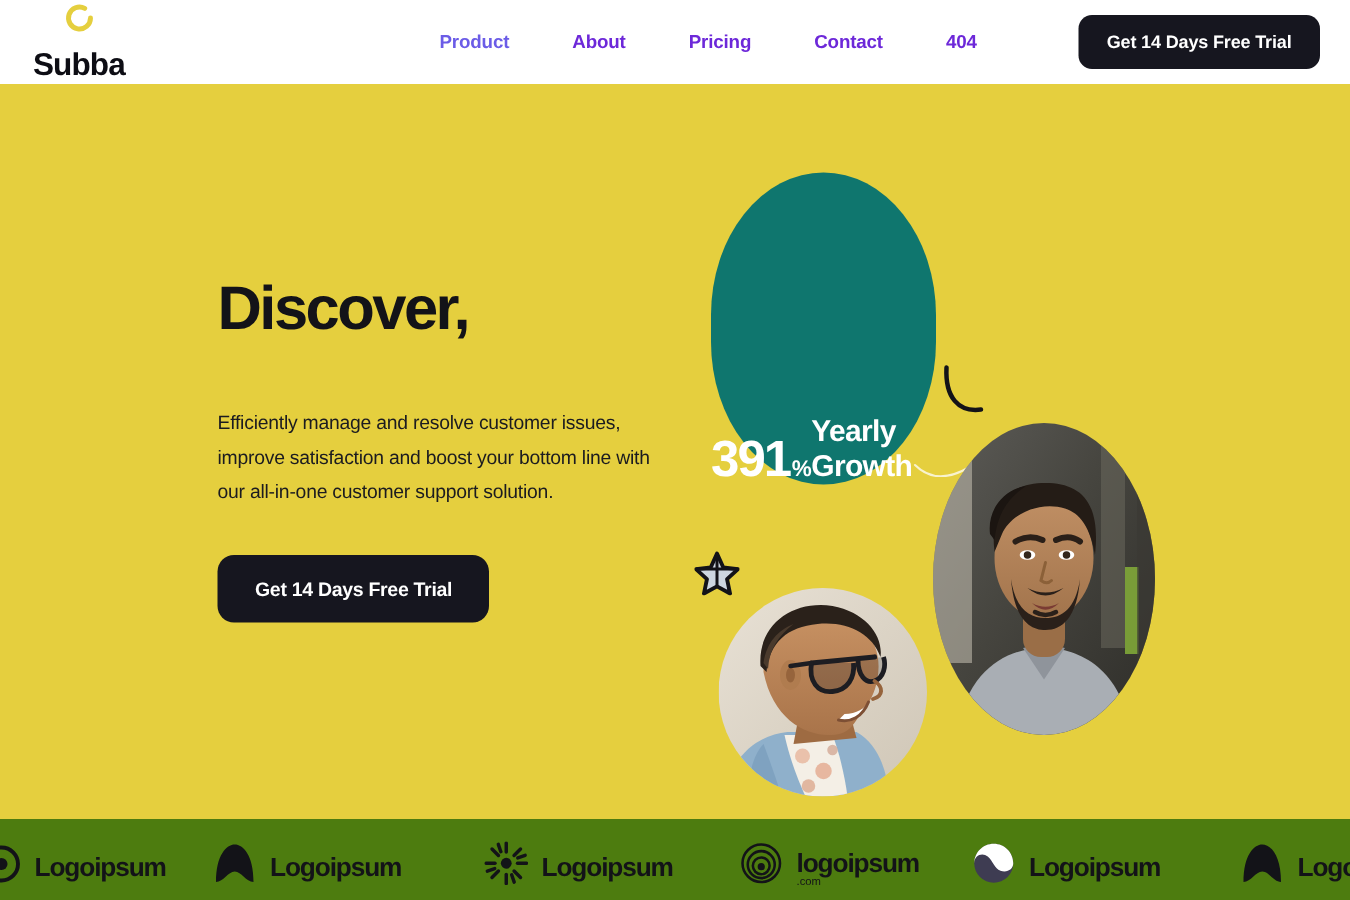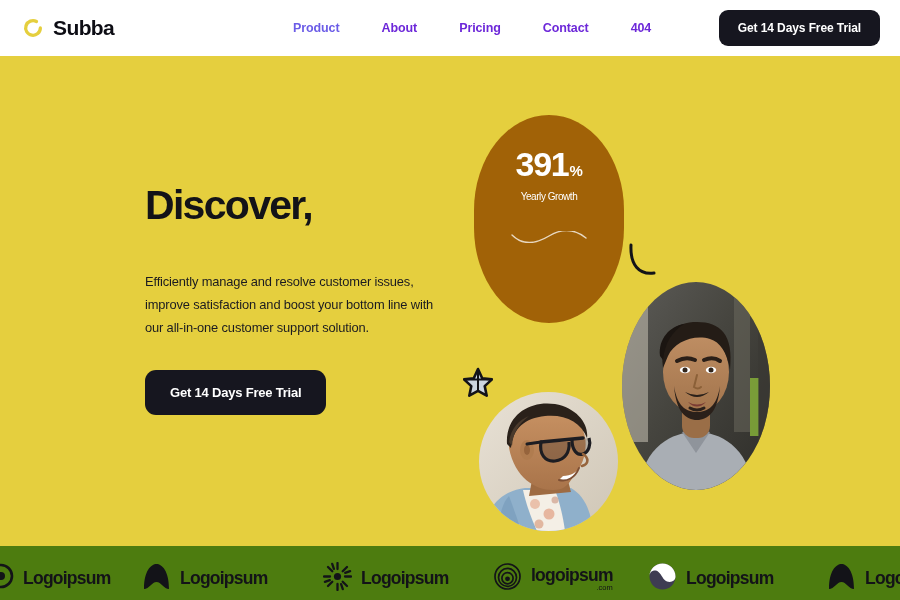--- a/index.html
+++ b/index.html
@@ -10,21 +10,21 @@
     -webkit-font-smoothing:antialiased;
   }
   .page { position:relative; width:900px; height:600px; overflow:hidden; }
 
   
   .header {
     position:absolute; top:0; left:0; width:900px; height:56px;
     background:#ffffff; display:flex; align-items:center;
     z-index:20;
   }
-  .brand { position:absolute; left:22px; display:flex; align-items:center; gap:9px; }
+  .brand { position:absolute; left:22px; display:flex; align-items:center; gap:9px;flex-direction:column; }
   .brand-mark { width:22px; height:22px; display:block; }
   .brand-name {
     font-size:21px; font-weight:bold; color:#0d0d14;
     letter-spacing:-0.6px;
   }
   .nav { position:absolute; left:272px; display:flex; align-items:center; gap:0;text-align:right; }
   .nav a {
     font-size:12.5px; font-weight:bold; color:#6d28d9;
     text-decoration:none; padding:0 21px; letter-spacing:-0.1px;
   }
@@ -61,33 +61,33 @@
     border:none; border-radius:11px;
     padding:15px 25px; cursor:pointer;
     letter-spacing:-0.2px;
     font-family:"Liberation Sans", sans-serif;
   }
 
   
   .stat-blob {
     position:absolute; left:474px; top:59px;
     width:150px; height:208px;
-    background:#a16207;
+    background:#0f766e;
     border-radius:75px 75px 75px 75px / 95px 95px 95px 95px;
-    display:flex; flex-direction:column; align-items:center;
+    display:flex; flex-direction:row; align-items:flex-end;
     padding-top:32px; z-index:6;
   }
   .stat-value {
     color:#ffffff; font-weight:bold;
     font-size:34px; letter-spacing:-1.3px;
     line-height:1; display:flex; align-items:baseline;
   }
   .stat-value .pct { font-size:15px; letter-spacing:-0.3px; margin-left:1px; }
   .stat-label {
-    color:#ffffff; font-weight:normal; font-size:10px;
+    color:#ffffff; font-weight:bold; font-size:20px;
     margin-top:10px; letter-spacing:-0.45px;
   }
   .stat-wave { margin-top:27px; opacity:.75; }
   .stat-note {
     color:#ffffff; font-size:8.3px; text-align:center;
     margin-top:18px; line-height:1.5; letter-spacing:-0.1px;
     width:128px;
   }
 
   
@@ -116,21 +116,21 @@
   }
   .logo-item {
     position:absolute; display:flex; align-items:center; gap:9px;
   }
   .logo-word {
     font-size:17.5px; font-weight:bold; color:#131318;
     letter-spacing:-0.75px; white-space:nowrap;
   }
   .logo-word.thin { font-weight:bold; }
   .logo-word .tld {
-    display:block; font-size:7.5px; text-align:right;
+    display:block; font-size:7.5px; 
     letter-spacing:0px; margin-top:-3px; font-weight:normal;
   }
 </style>
 </head>
 <body>
 
 <div class="page">
 
   <header class="header">
 

